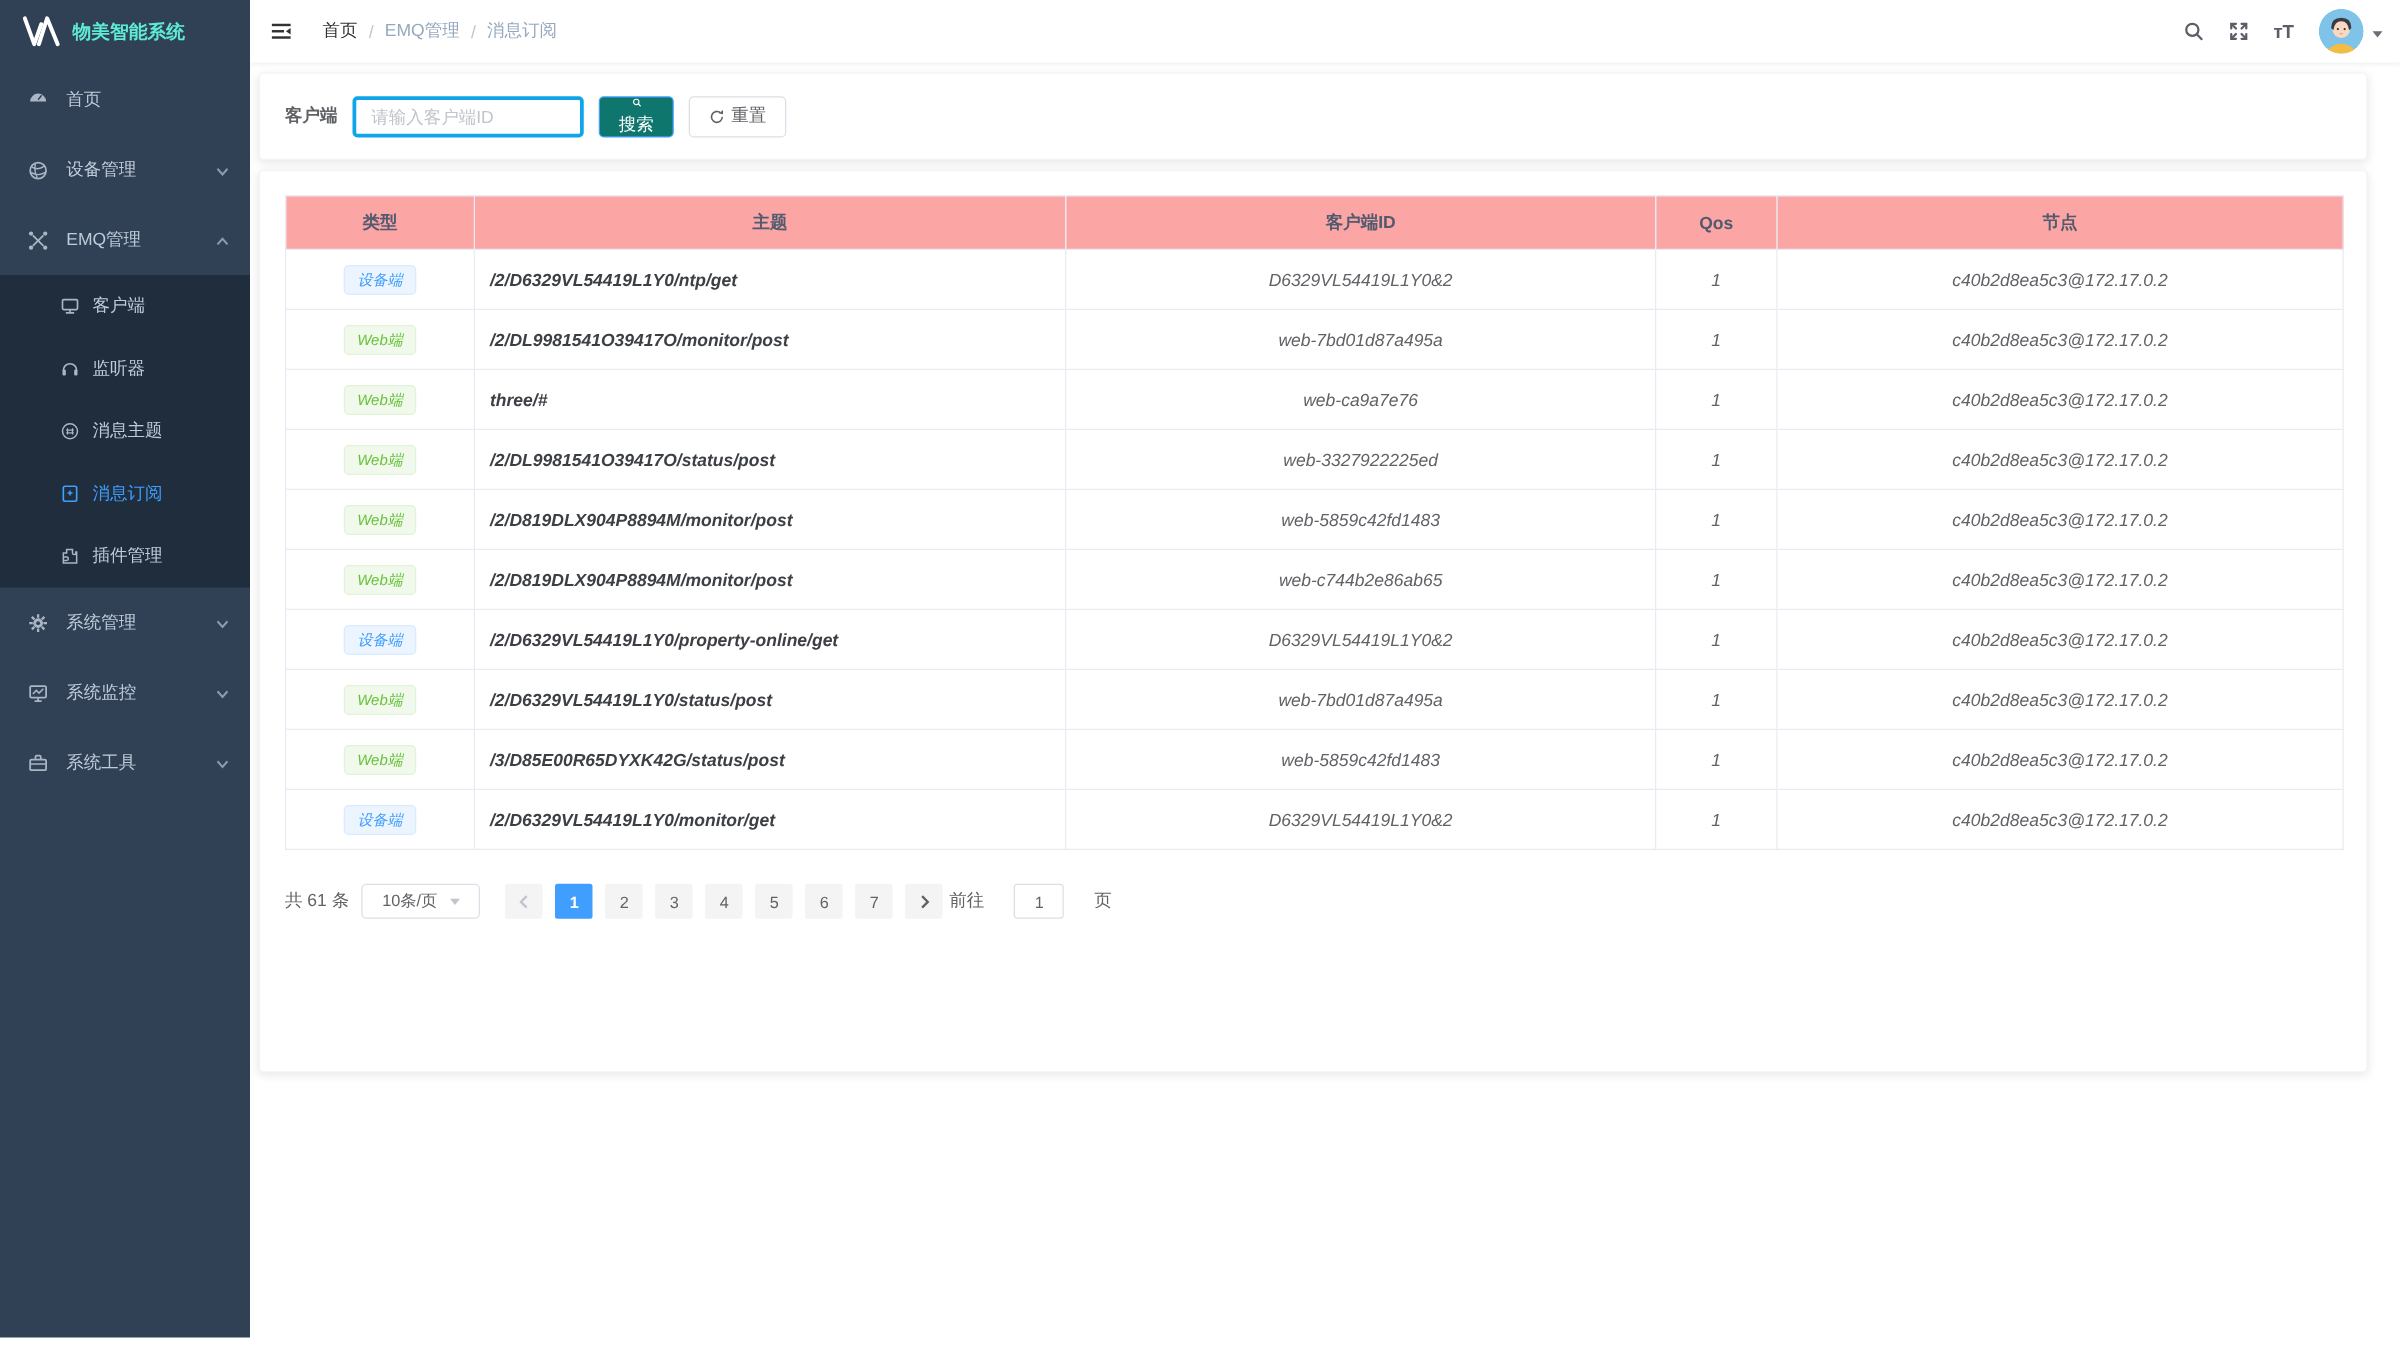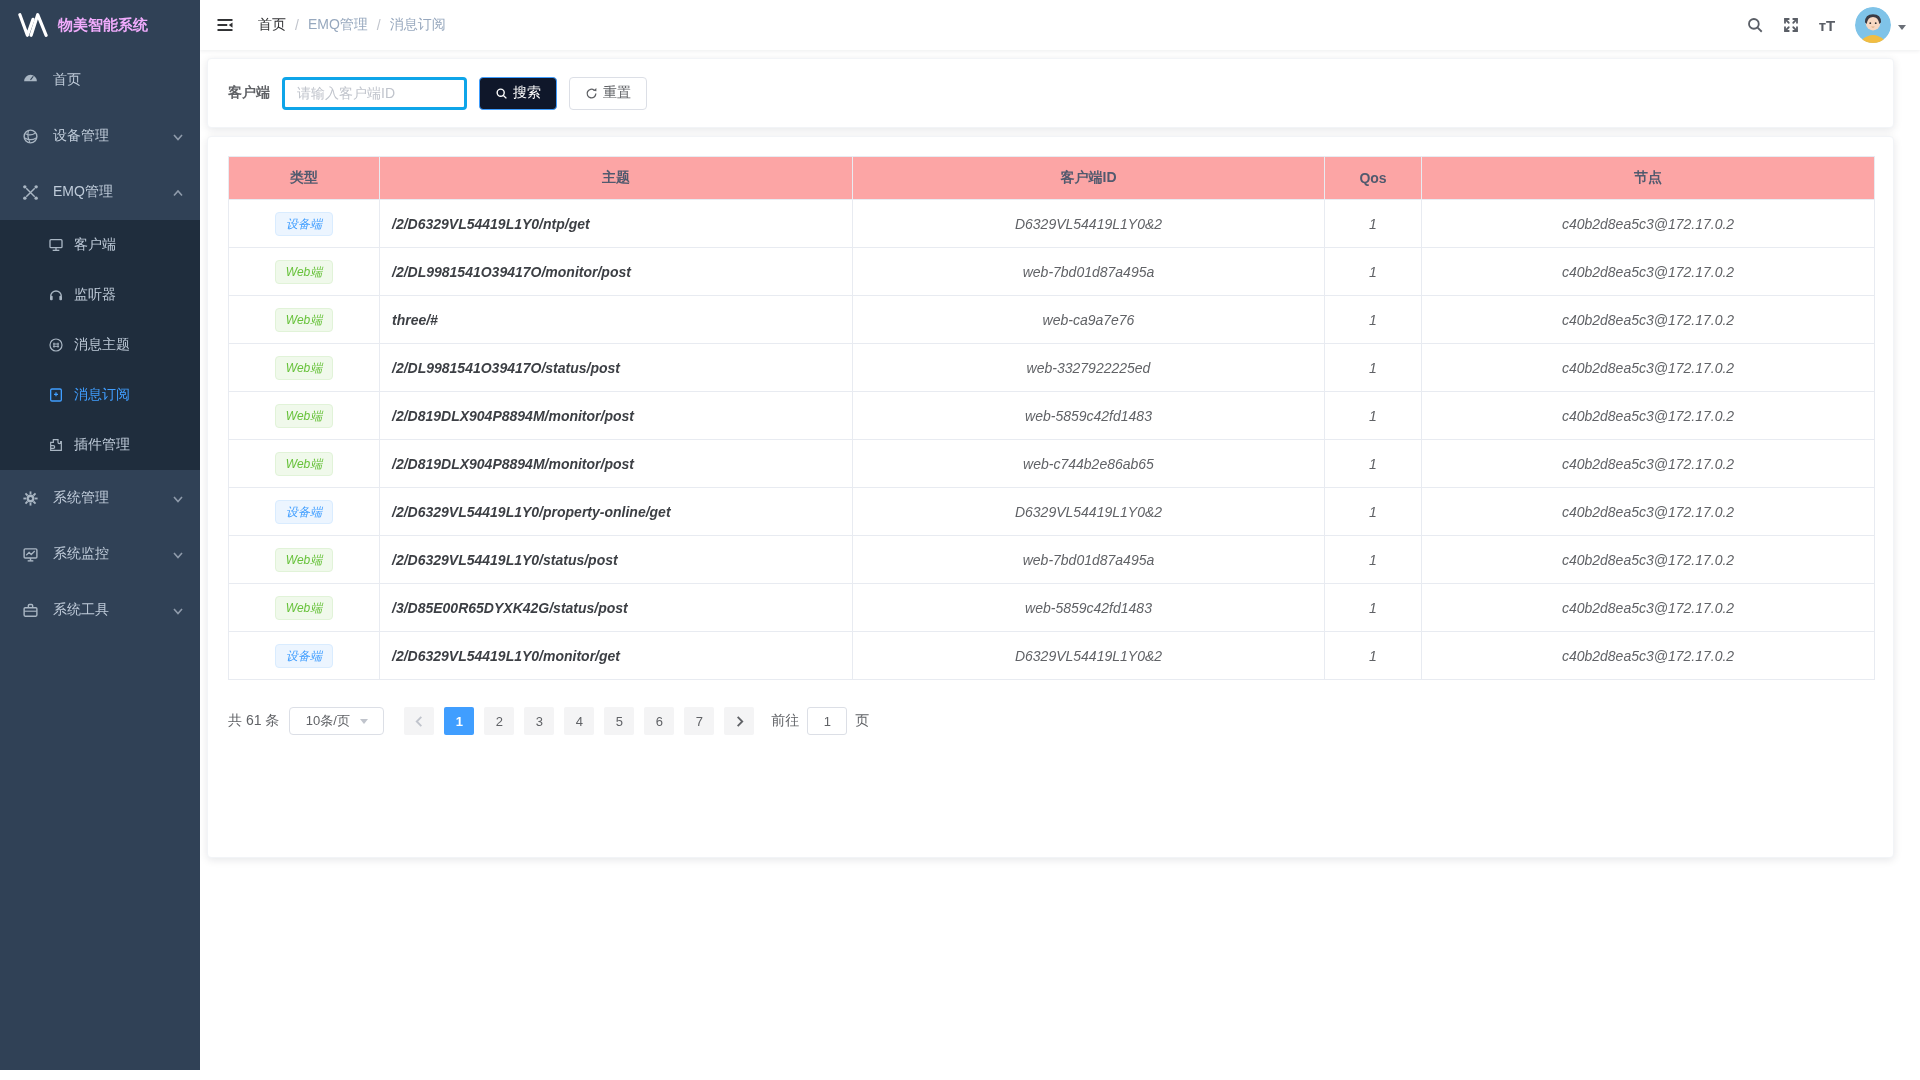--- a/index.html
+++ b/index.html
@@ -3,21 +3,21 @@
 <meta charset="utf-8">
 <style>
   * { margin:0; padding:0; box-sizing:border-box; }
   html,body { width:1920px; height:1080px; overflow:hidden; background:#fff;
     font-family:"Liberation Sans","DejaVu Sans",sans-serif; font-size:14px; color:#303133; }
 
   
   .sidebar { position:absolute; left:0; top:0; width:200px; height:1070px; background:#304156; z-index:5; }
   .logo-bar { height:50px; display:flex; align-items:center; padding-left:18px; }
   .logo-mark { width:30px; height:26px; margin-right:10px; flex:none; }
-  .logo-title { color:#f0abfc; font-weight:bold; font-size:15px; white-space:nowrap; }
+  .logo-title { color:#5eead4; font-weight:bold; font-size:15px; white-space:nowrap; }
   .menu { padding-top:2px; }
   .menu-item { height:56px; display:flex; align-items:center; padding:0 16px 0 22px; cursor:pointer; color:#bfcbd9; }
   .menu-item .mi-icon { width:17px; height:17px; margin-right:14px; color:#a9b6c3; flex:none; }
   .menu-item .mi-label { flex:1; font-size:14px; }
   .menu-item .mi-chevron { width:12px; height:12px; color:#8f9bab; }
   .submenu { background:#1f2d3d; }
   .submenu .menu-item { height:50px; padding-left:48px; }
   .submenu .mi-icon { width:16px; height:16px; margin-right:10px; }
   .menu-item.active { color:#409eff; }
   .menu-item.active .mi-icon { color:#409eff; }
@@ -44,21 +44,21 @@
   .content { padding:8px 26px 0 7px; background:#fff; }
   .card { background:#fff; border-radius:4px; box-shadow:0 2px 8px rgba(0,21,41,.1); border:1px solid #f2f4f7; }
   .search-card { height:70px; display:flex; align-items:center; padding:0 20px; margin-bottom:8px; }
   .search-label { font-weight:bold; color:#606266; margin-right:12px; }
   .search-input { width:185px; height:33px; border:3px solid #0ea5e9; border-radius:4px; padding:0 12px;
     font-size:14px; color:#606266; outline:none; font-family:inherit; }
   .search-input::placeholder { color:#c0c4cc; }
   .btn { height:33px; border-radius:4px; font-size:14px; display:inline-flex; align-items:center; gap:5px;
     padding:0 15px; cursor:pointer; border:1px solid #dcdfe6; background:#fff; color:#606266; font-family:inherit; }
   .btn svg { width:13px; height:13px; }
-  .btn-primary { background:#0f172a; border-color:#409eff; color:#fff; margin-left:12px; }
+  .btn-primary { background:#0f766e; border-color:#409eff; color:#fff; margin-left:12px;flex-direction:column; }
   .btn-plain { margin-left:12px; }
 
   
   .table-card { min-height:722px; padding:19px 20px 0 20px; }
   table { width:100%; border-collapse:collapse; table-layout:fixed; }
   th, td { border:1px solid #e8ebf1; text-align:center; font-size:14px; }
   th { background:#fca5a5; color:#515a6e; font-weight:bold; height:43px; }
   td { height:48px; color:#606266; background:#fff;font-style:italic; }
   td.topic-cell { text-align:left; padding-left:12px; font-weight:bold; color:#3c3f44; }
   .tag { display:inline-block; height:24px; line-height:22px; padding:0 10px; font-size:12px; border-radius:4px; }
@@ -71,21 +71,21 @@
   .pagination { display:flex; align-items:center; justify-content:flex-start; margin-top:27px; color:#606266; }
   .pg-total { margin-right:10px; }
   .pg-size { width:95px; height:28px; border:1px solid #dcdfe6; border-radius:4px; display:flex; align-items:center;
     justify-content:center; gap:10px; font-size:13px; color:#606266; cursor:pointer; margin-right:15px; background:#fff; }
   .pg-size .caret { width:0; height:0; border:4px solid transparent; border-top:5px solid #c0c4cc; margin-top:5px; }
   .pg-btn { min-width:30px; height:28px; margin:0 5px; border-radius:2px; background:#f4f4f5; color:#606266;
     display:flex; align-items:center; justify-content:center; font-size:13px; cursor:pointer; user-select:none; }
   .pg-btn.active { background:#409eff; color:#fff; font-weight:bold; cursor:default; }
   .pg-arrow svg { width:11px; height:11px; }
   .pg-arrow.disabled { color:#c0c4cc; cursor:default; }
-  .pg-goto { display:flex; align-items:center; gap:8px; margin-left:12px; }
+  .pg-goto { display:flex; align-items:center; gap:24px; }
   .pg-goto input { width:40px; height:28px; border:1px solid #dcdfe6; border-radius:3px; text-align:center;
     font-size:13px; color:#606266; outline:none; font-family:inherit; }
 </style>
 </head>
 <body>
 
 <aside class="sidebar">
   <div class="logo-bar">
     <svg class="logo-mark" viewBox="0 0 32 26">
       <path d="M2 2 L10 24 L16 7" stroke="#fff" stroke-width="3.4" fill="none" stroke-linecap="round" stroke-linejoin="round"></path>

